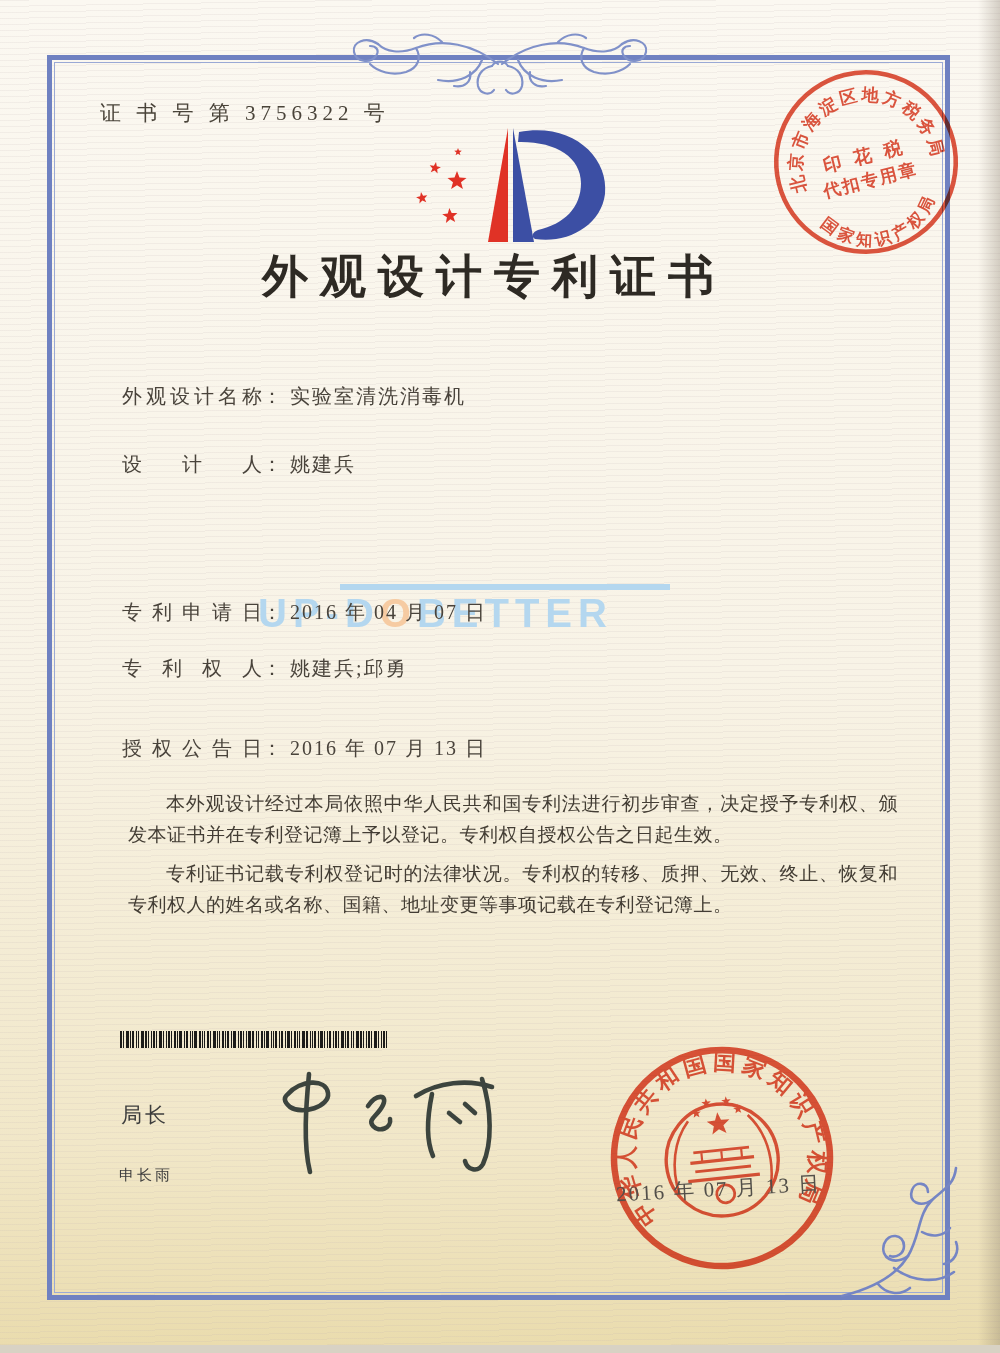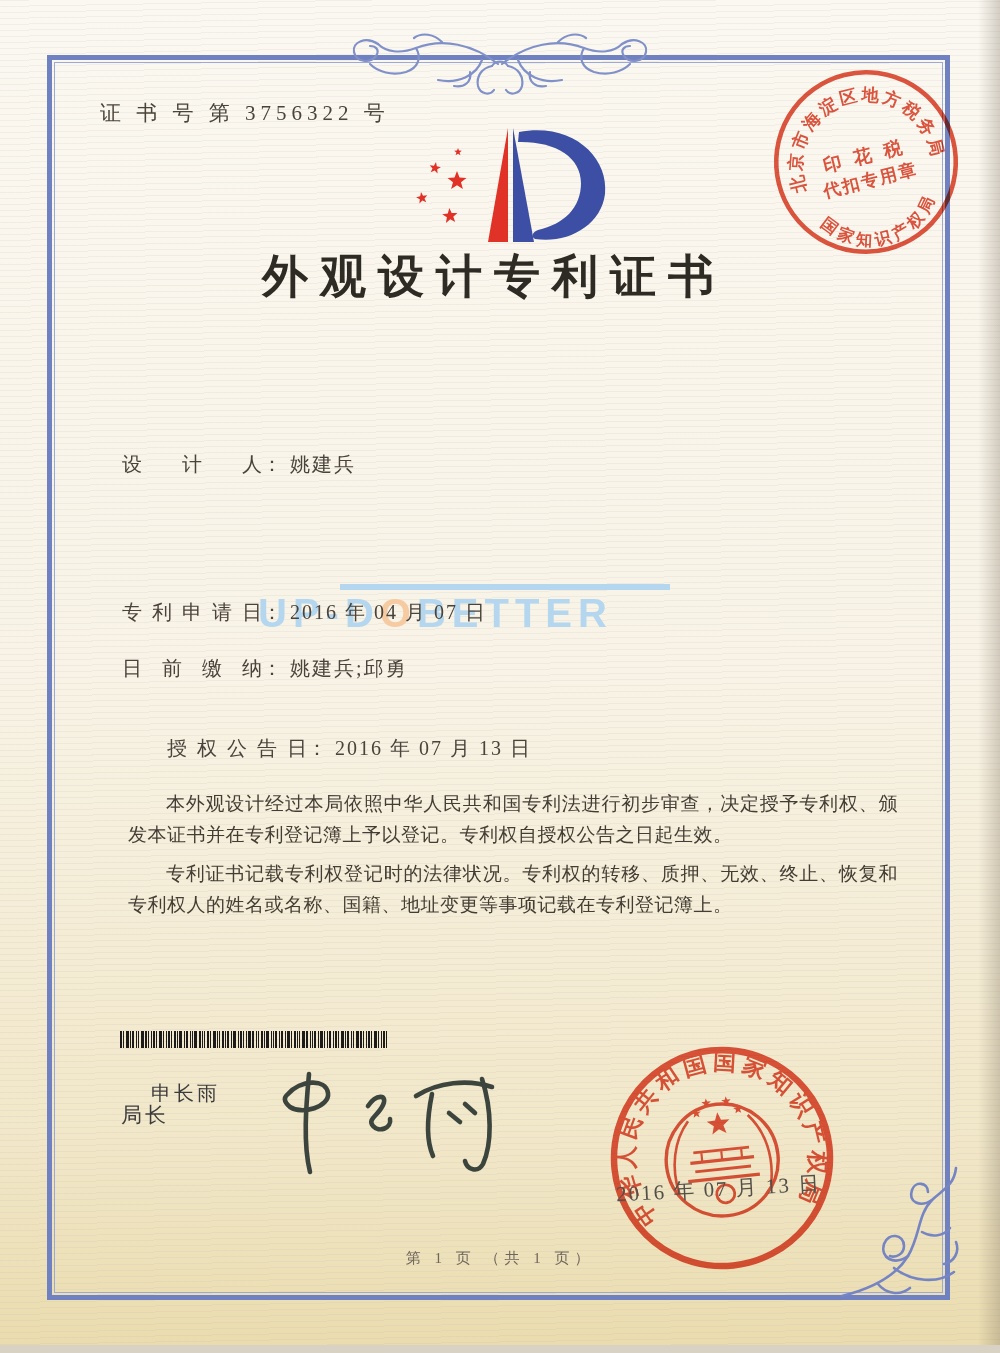--- a/index.html
+++ b/index.html
@@ -30,32 +30,32 @@
   .wm-cn{font-size:57px;font-weight:700;letter-spacing:11px;line-height:1;}
   .wm-reg{font-size:24px;vertical-align:18px;letter-spacing:0;}
   .wm-bar{height:6px;background:#b4d7ef;width:330px;margin:4px 0 3px 82px;}
   .wm-en{font-size:40px;font-weight:700;letter-spacing:6px;line-height:1;}
   .wm-o{color:#f6cba2;}
   
   .frow{position:absolute;left:122px;font-size:20px;color:#49433b;white-space:nowrap;z-index:2;}
   .flabel{display:inline-block;width:140px;text-align:justify;text-align-last:justify;}
   .fcolon{padding:0 8px 0 0;}
   .fvalue{letter-spacing:2px;}
-  .r0{top:383px;} .r1{top:451px;} .r2{top:519px;} .r3{top:587px;margin-top:12px;} .r4{top:655px;} .r5{top:735px;margin-left:45px;}
+  .r0{top:383px;} .r1{top:451px;} .r2{top:519px;} .r3{top:587px;margin-top:12px;} .r4{top:655px;} .r5{top:735px;}
   
   .paras{left:120px;top:780px;width:786px;font-size:19px;line-height:31px;text-align:justify;
          color:#433d34;z-index:2;}
   .paras p{margin:8px;text-indent:2em;letter-spacing:.5px;}
   
   .barcode{left:120px;top:1031px;width:270px;height:17px;}
   
   .sig-title{left:121px;top:1101px;font-family:Liberation Serif, serif;
              font-size:21px;letter-spacing:3px;color:#3c3c3c;z-index:2;}
-  .sig-name{left:119px;top:1080px;font-family:"Liberation Sans","DejaVu Sans",sans-serif;
-            font-size:20px;letter-spacing:3px;color:#3c3c3c;z-index:2;margin-left:32px;}
+  .sig-name{left:119px;top:1166px;font-family:"Liberation Sans","DejaVu Sans",sans-serif;
+            font-size:15px;letter-spacing:3px;color:#3c3c3c;z-index:2;}
   .sig-svg{left:266px;top:1066px;width:262px;height:114px;z-index:2;}
   
   .tax-seal{left:764px;top:60px;width:204px;height:204px;transform:rotate(-14deg);
             opacity:.93;mix-blend-mode:multiply;z-index:4;}
   .office-seal{left:602px;top:1038px;width:240px;height:240px;transform:rotate(-6deg);
             opacity:.92;mix-blend-mode:multiply;z-index:4;}
   .seal-date{left:616px;top:1175px;font-size:21px;letter-spacing:2px;color:#53504a;
             transform:rotate(-3deg);z-index:5;white-space:nowrap;}
   
   .footer{left:0;right:0;top:1249px;text-align:center;font-size:15px;letter-spacing:5px;color:#6f665b;}
@@ -114,28 +114,31 @@
 
   <div class="abs title">外观设计专利证书</div>
 
   <div class="abs wm">
     <div class="wm-bar"></div>
     <div class="wm-en">
       <span>UP-D</span><span class="wm-o">O</span><span>BETTER</span>
     </div>
   </div>
 
+  <div class="frow r0">
+    <span class="flabel">外观设计名称</span><span class="fcolon">：</span><span class="fvalue">实验室清洗消毒机</span>
+  </div>
   <div class="frow r1">
     <span class="flabel">设计人</span><span class="fcolon">：</span><span class="fvalue">姚建兵</span>
   </div>
   <div class="frow r3">
     <span class="flabel">专利申请日</span><span class="fcolon">：</span><span class="fvalue">2016 年 04 月 07 日</span>
   </div>
   <div class="frow r4">
-    <span class="flabel">日前缴纳</span><span class="fcolon">：</span><span class="fvalue">姚建兵;邱勇</span>
+    <span class="flabel">专利权人</span><span class="fcolon">：</span><span class="fvalue">姚建兵;邱勇</span>
   </div>
   <div class="frow r5">
     <span class="flabel">授权公告日</span><span class="fcolon">：</span><span class="fvalue">2016 年 07 月 13 日</span>
   </div>
 
   <div class="abs paras">
     <p>本外观设计经过本局依照中华人民共和国专利法进行初步审查，决定授予专利权、颁发本证书并在专利登记簿上予以登记。专利权自授权公告之日起生效。</p>
     <p>专利证书记载专利权登记时的法律状况。专利权的转移、质押、无效、终止、恢复和专利权人的姓名或名称、国籍、地址变更等事项记载在专利登记簿上。</p>
   </div>
 
@@ -285,15 +288,14 @@
       <path d="M92 112 L 148 112" stroke-width="2.8"></path>
       <path d="M88 122 L 152 122"></path>
       <path d="M92 131 L 148 131" stroke-width="2.8"></path>
       <path d="M84 140 L 156 140"></path>
       <path d="M100 113 v 8 M 120 113 v 8 M 140 113 v 8" stroke-width="2.2"></path>
       <circle cx="120" cy="156" r="9" stroke-width="2.8"></circle>
     </g>
   </svg>
   <div class="abs seal-date">2016 年 07 月 13 日</div>
 
-  <div class="abs footer">第 1 页 （共 1 页）</div>
 
 </div>
 
 </body></html>

